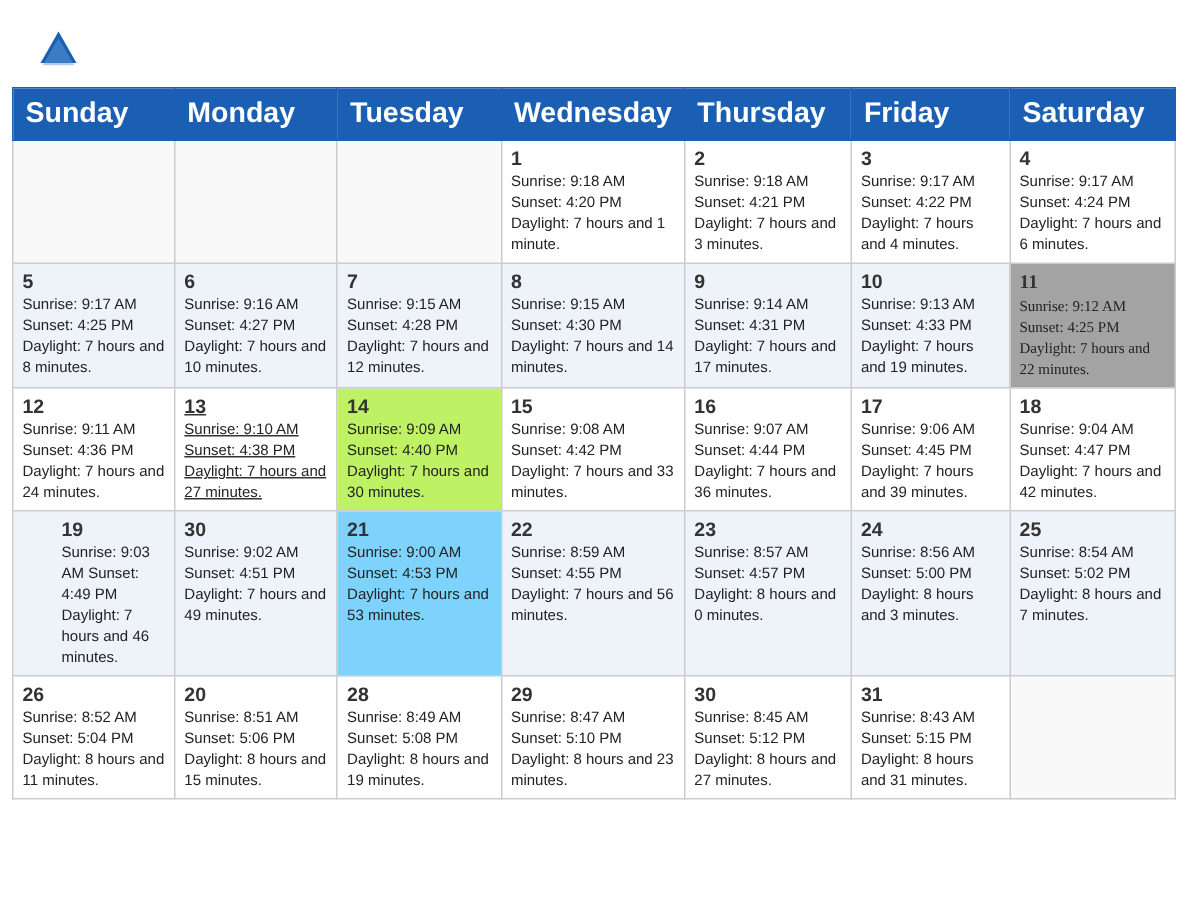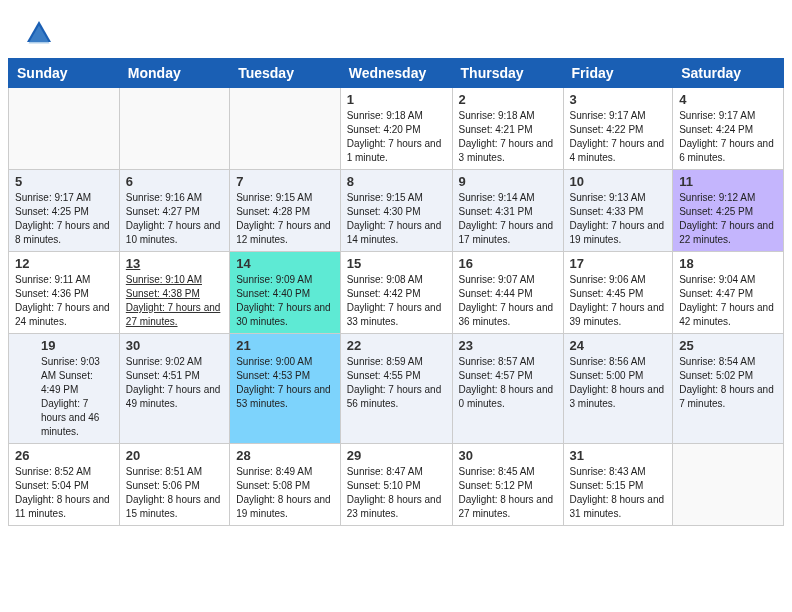--- a/index.html
+++ b/index.html
@@ -59,21 +59,21 @@
       padding: 0 8px;
     }
     .calendar-wrapper {
       padding: 0 8px 8px 8px;
     }
     .calendar th {
       background-color: #1a5fb4;
       color: #fff;
       text-align: left;
       padding: 6px 8px;
-      font-size: 14px;
+      font-size: 19px;
       font-weight: bold;
       border: 1px solid #1a5fb4;
     }
     .calendar td {
       vertical-align: top;
       border: 1px solid #ccc;
       padding: 4px 6px;
       width: 113px;
       min-height: 80px;
       background: #fff;
@@ -174,35 +174,35 @@
 Daylight: 7 hours
 and 14 minutes.</span></td>
           <td style="background-color: rgb(238, 242, 249);"><span class="day-num">9</span><span class="day-info">Sunrise: 9:14 AM
 Sunset: 4:31 PM
 Daylight: 7 hours
 and 17 minutes.</span></td>
           <td style="background-color: rgb(238, 242, 249);"><span class="day-num">10</span><span class="day-info">Sunrise: 9:13 AM
 Sunset: 4:33 PM
 Daylight: 7 hours
 and 19 minutes.</span></td>
-          <td style="background-color: #c4b5fd;"><span class="day-num">11</span><span class="day-info">Sunrise: 9:12 AM
+          <td style="background-color: #a3a3a3; font-family: Liberation Serif, serif;"><span class="day-num">11</span><span class="day-info">Sunrise: 9:12 AM
 Sunset: 4:25 PM
 Daylight: 7 hours
 and 22 minutes.</span></td>
         </tr>
         <tr>
           <td style="background-color: rgb(255, 255, 255);"><span class="day-num">12</span><span class="day-info">Sunrise: 9:11 AM
 Sunset: 4:36 PM
 Daylight: 7 hours
 and 24 minutes.</span></td>
           <td style="background-color: rgb(255, 255, 255); text-decoration: underline;"><span class="day-num">13</span><span class="day-info">Sunrise: 9:10 AM
 Sunset: 4:38 PM
 Daylight: 7 hours
 and 27 minutes.</span></td>
-          <td style="background-color: #5eead4;"><span class="day-num">14</span><span class="day-info">Sunrise: 9:09 AM
+          <td style="background-color: #bef264;"><span class="day-num">14</span><span class="day-info">Sunrise: 9:09 AM
 Sunset: 4:40 PM
 Daylight: 7 hours
 and 30 minutes.</span></td>
           <td style="background-color: rgb(255, 255, 255); margin-left: 48px;"><span class="day-num">15</span><span class="day-info">Sunrise: 9:08 AM
 Sunset: 4:42 PM
 Daylight: 7 hours
 and 33 minutes.</span></td>
           <td style="background-color: rgb(255, 255, 255);"><span class="day-num">16</span><span class="day-info">Sunrise: 9:07 AM
 Sunset: 4:44 PM
 Daylight: 7 hours

